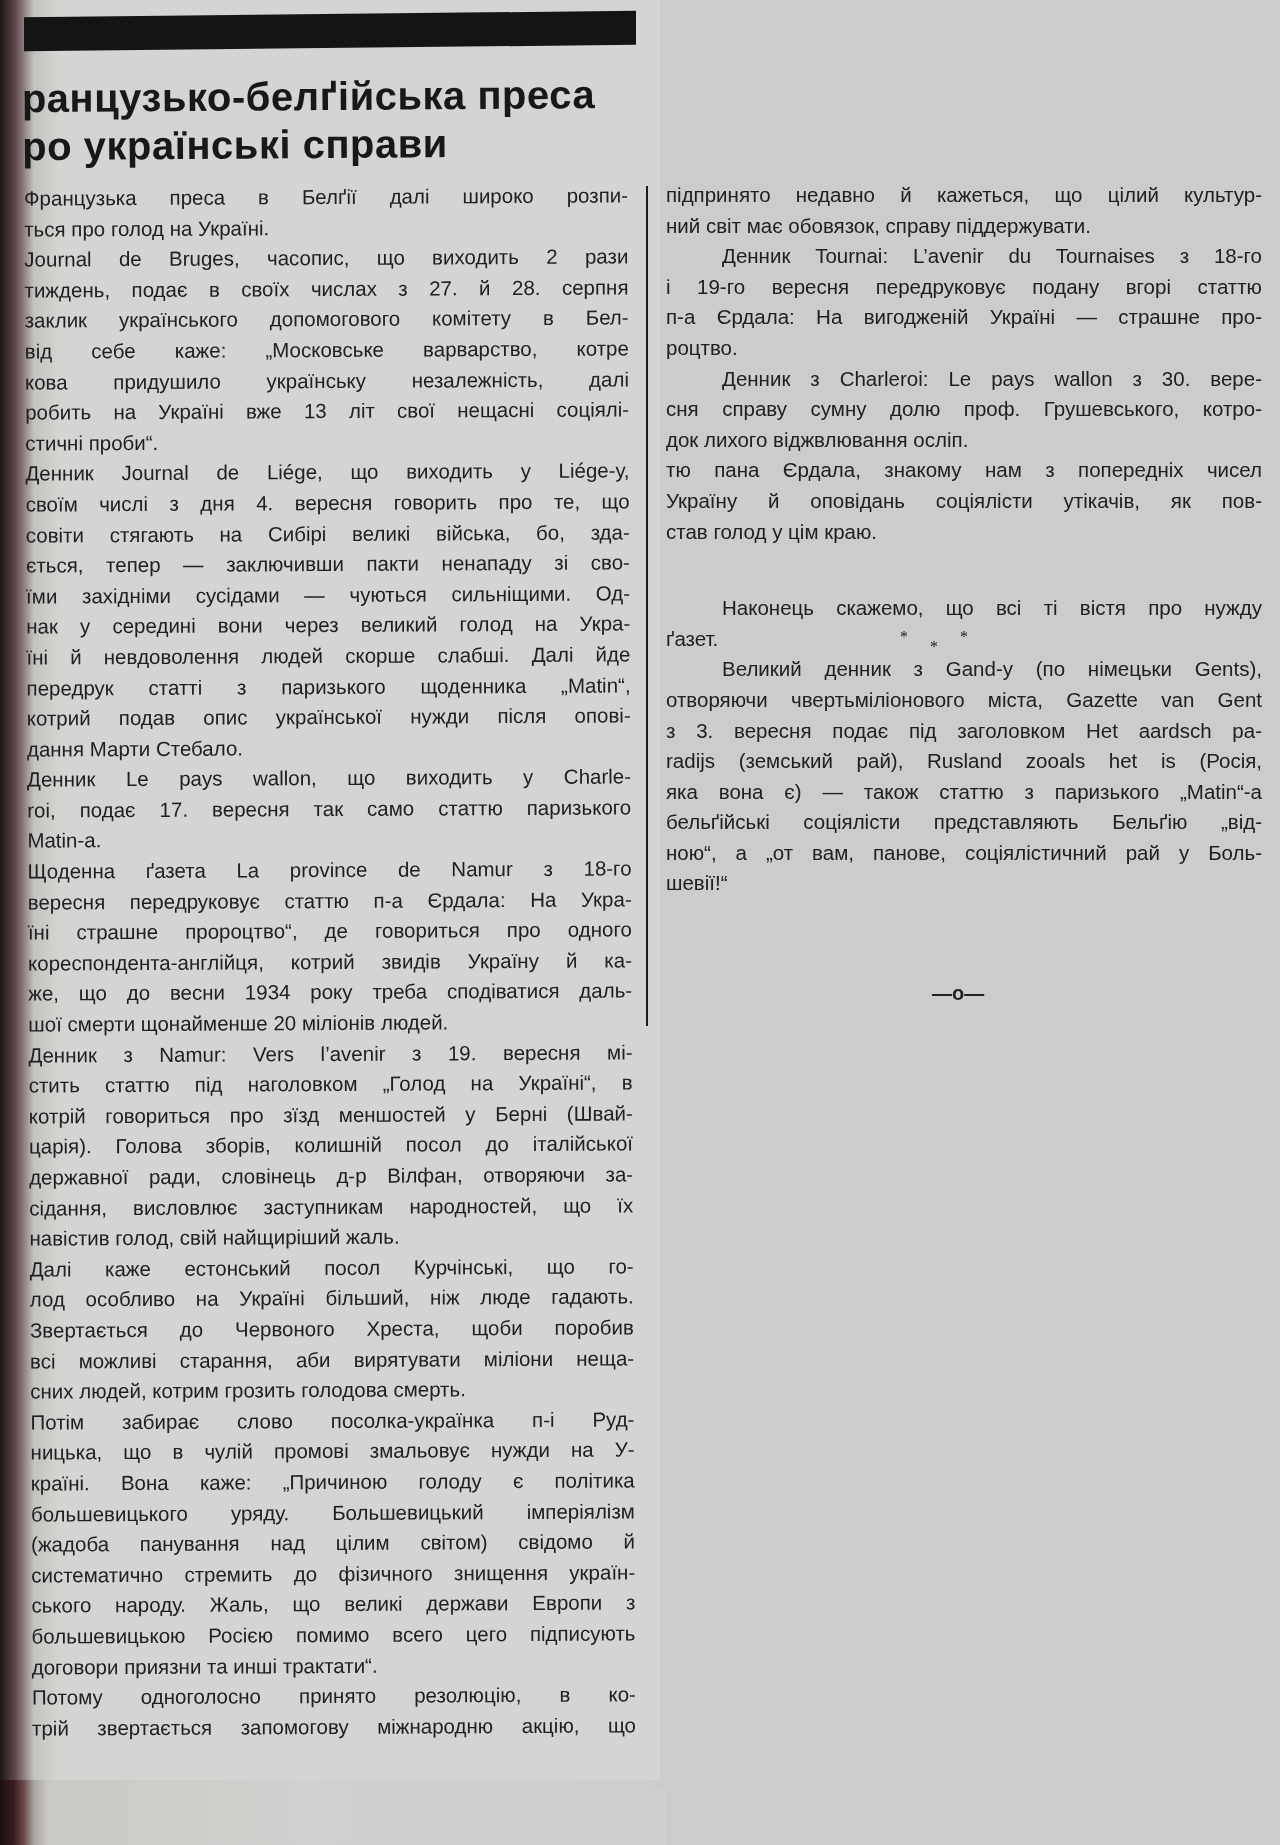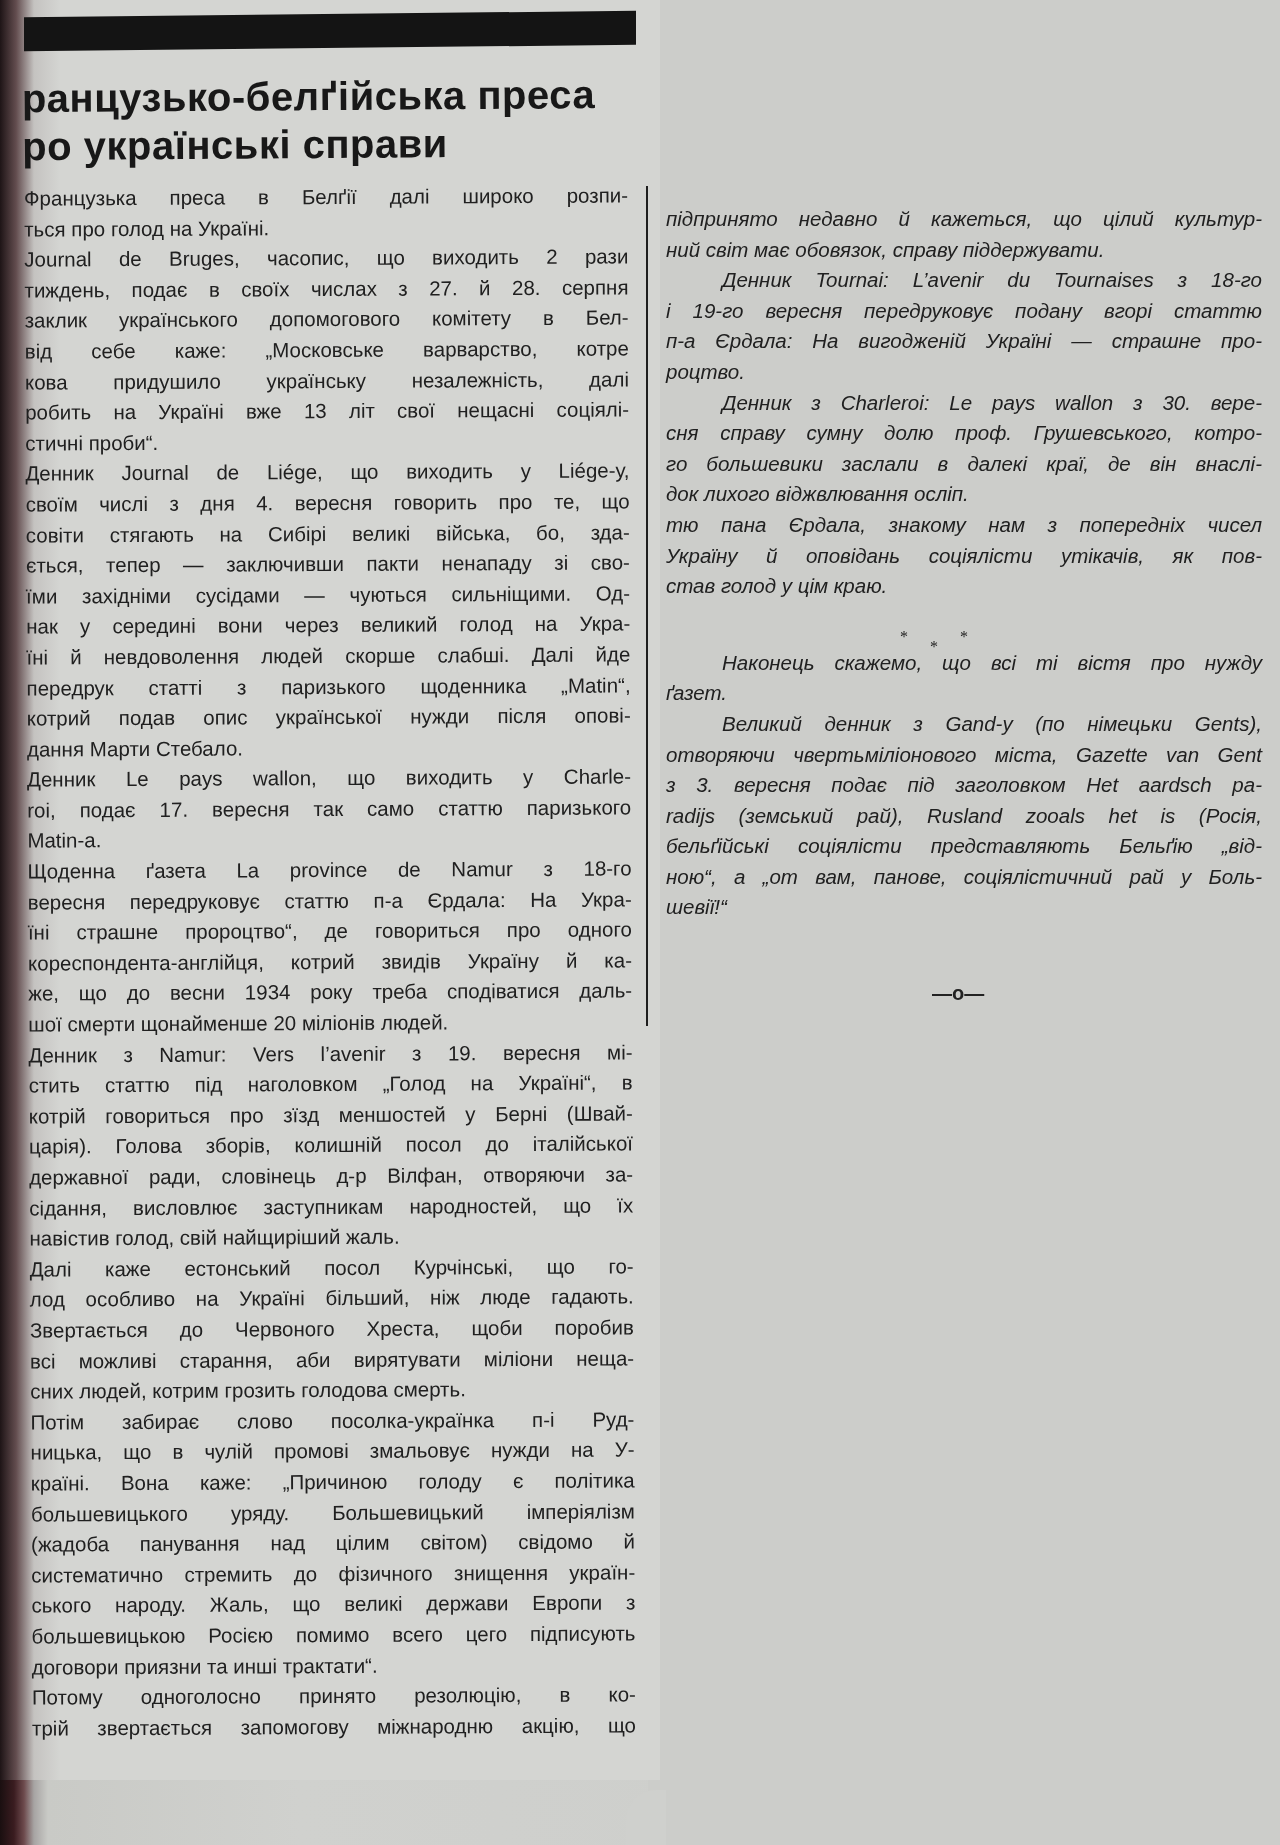--- a/index.html
+++ b/index.html
@@ -27,21 +27,21 @@
     font-family: "Liberation Sans", "DejaVu Sans", sans-serif; font-weight: bold;
     font-size: 40px; line-height: 48px; color: #181818; letter-spacing: 0.5px;
     transform: rotate(-0.4deg);
   }
   .col {
     position: absolute; font-size: 20.5px; line-height: 30.6px;
     font-family: "Liberation Sans", "DejaVu Sans", sans-serif;
     color: #202020;
   }
   .col-left { left: 28px; top: 182px; width: 604px; transform: rotate(-0.3deg); }
-  .col-right { left: 666px; top: 204px; width: 596px; font-style: italic; }
+  .col-right { left: 666px; top: 180px; width: 596px; }
   .line { white-space: pre; display: block; text-align: justify; text-align-last: justify; height: 30.6px; }
   .line.last { text-align-last: left; }
   .line.indent { padding-left: 56px; }
   .divider-right {
     position: absolute; left: 646px; top: 186px; width: 2px; height: 840px; background: #1e1e1e;
   }
   .stars {
     position: absolute; left: 900px; top: 628px; font-size: 16px; letter-spacing: 22px; color: #222;
   }
   .stars .mid { position: relative; top: 10px; }
@@ -130,32 +130,32 @@
 
 <div class="col col-right" id="col-right">
     <span class="line">підпринято недавно й кажеться, що цілий культур-</span>
     <span class="line last">ний світ має обовязок, справу піддержувати.</span>
     <span class="line indent">Денник Tournai: L’avenir du Tournaises з 18-го</span>
     <span class="line">і 19-го вересня передруковує подану вгорі статтю</span>
     <span class="line">п-а Єрдала: На вигодженій Україні — страшне про-</span>
     <span class="line last">роцтво.</span>
     <span class="line indent">Денник з Charleroi: Le pays wallon з 30. вере-</span>
     <span class="line">сня справу сумну долю проф. Грушевського, котро-</span>
-    <span class="line">го большевики заслали в далекі краї, де він внаслі-</span>
     <span class="line last">док лихого віджвлювання осліп.</span>
     <span class="line">тю пана Єрдала, знакому нам з попередніх чисел</span>
     <span class="line">Україну й оповідань соціялісти утікачів, як пов-</span>
     <span class="line last">став голод у цім краю.</span>
     <span class="line" style="height: 46px;"></span>
     <span class="line indent">Наконець скажемо, що всі ті вістя про нужду</span>
     <span class="line last">ґазет.</span>
     <span class="line indent">Великий денник з Gand-у (по німецьки Gents),</span>
     <span class="line">отворяючи чвертьміліонового міста, Gazette van Gent</span>
     <span class="line">з 3. вересня подає під заголовком Het aardsch pa-</span>
     <span class="line">radijs (земський рай), Rusland zooals het is (Росія,</span>
+    <span class="line">яка вона є) — також статтю з паризького „Matin“-а</span>
     <span class="line">бельґійські соціялісти представляють Бельґію „від-</span>
     <span class="line">ною“, а „от вам, панове, соціялістичний рай у Боль-</span>
     <span class="line last">шевії!“</span>
   </div>
 
 <div class="stars">
   <span>*</span><span class="mid">*</span><span>*</span>
 </div>
 
 <div class="end-mark">—о—</div>

